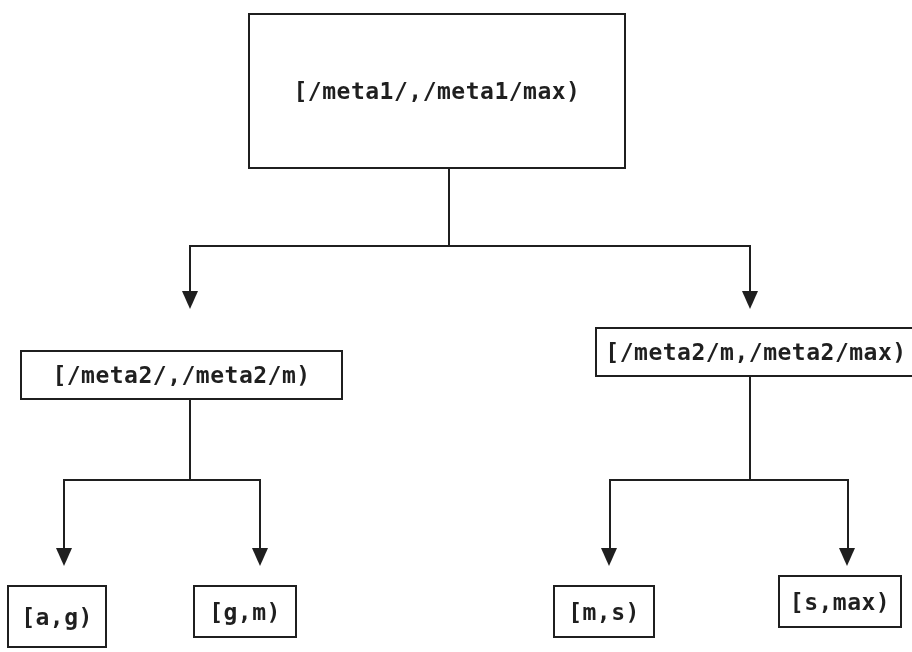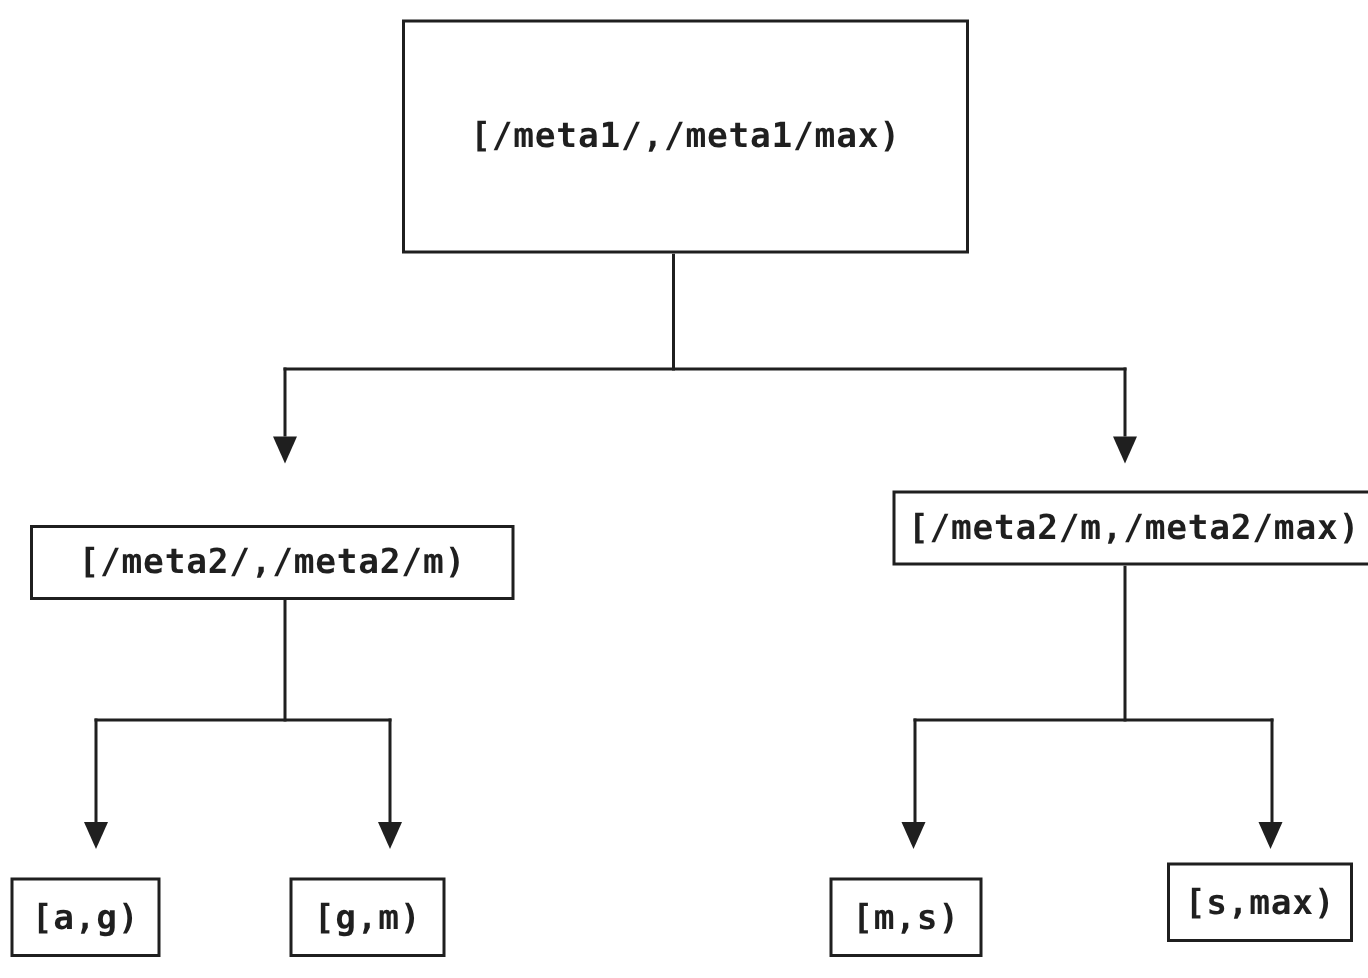--- a/index.html
+++ b/index.html
@@ -65,33 +65,33 @@
   <div class="arrow" style="left:56px; top:548px;"></div>
   <div class="arrow" style="left:252px; top:548px;"></div>
 
   <div class="edge v" style="left:749px; top:377px; height:104px;"></div>
   <div class="edge h" style="left:609px; top:479px; width:240px;"></div>
   <div class="edge v" style="left:609px; top:479px; height:69px;"></div>
   <div class="edge v" style="left:847px; top:479px; height:69px;"></div>
   <div class="arrow" style="left:601px; top:548px;"></div>
   <div class="arrow" style="left:839px; top:548px;"></div>
 
-  <div class="node" style="left:268px; top:13px; width:378px; height:156px;">
+  <div class="node" style="left:248px; top:13px; width:378px; height:156px;">
     <span class="node-label">[/meta1/,/meta1/max)</span>
   </div>
 
   <div class="node" style="left:20px; top:327px; width:323px; height:50px;margin-top:23px;">
     <span class="node-label">[/meta2/,/meta2/m)</span>
   </div>
 
   <div class="node" style="left:583px; top:327px; width:322px; height:50px;margin-left:12px;">
     <span class="node-label">[/meta2/m,/meta2/max)</span>
   </div>
 
-  <div class="node" style="left:7px; top:585px; width:100px; height:53px;">
+  <div class="node" style="left:7px; top:585px; width:100px; height:63px;">
     <span class="node-label">[a,g)</span>
   </div>
 
   <div class="node" style="left:193px; top:585px; width:104px; height:53px;">
     <span class="node-label">[g,m)</span>
   </div>
 
   <div class="node" style="left:553px; top:585px; width:102px; height:53px;">
     <span class="node-label">[m,s)</span>
   </div>

